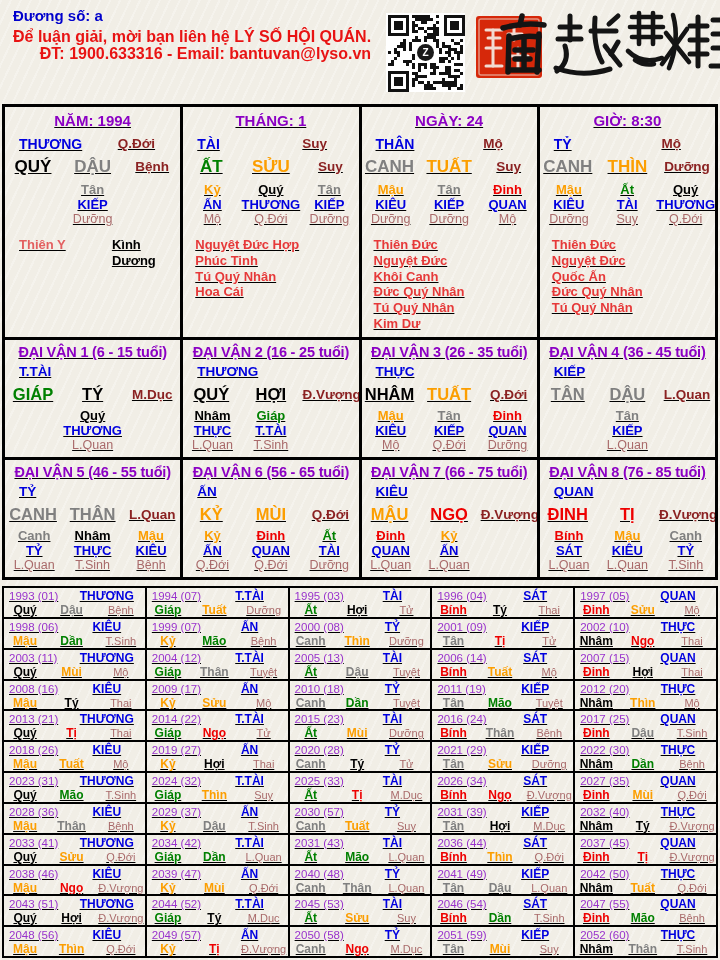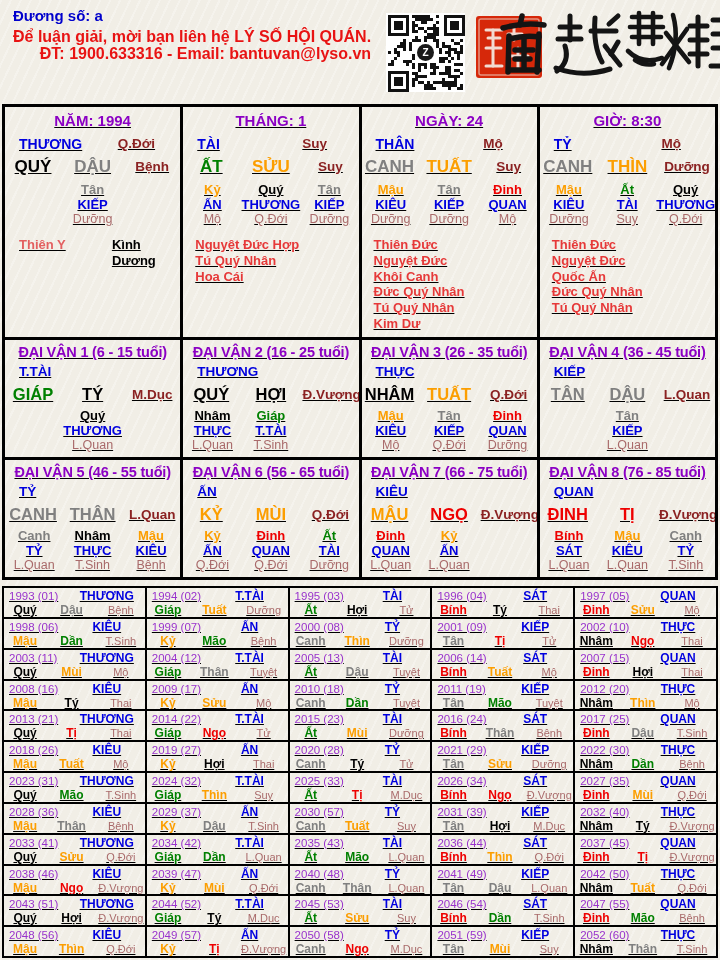--- a/index.html
+++ b/index.html
@@ -385,20 +385,21 @@
     <div class="hstg">Q.Đới</div>
   </div>
         <div class="hcol" style="grid-column-start: 3;">
     <div class="hstem" style="color: rgb(128, 128, 128);">Tân</div>
     <div class="hstar">KIẾP</div>
     <div class="hstg">Dưỡng</div>
   </div>
       </div>
     <div class="p-notes">
         <div class="nline" style="color: rgb(230, 57, 57);">Nguyệt Đức Hợp</div>
+        <div class="nline" style="color: rgb(230, 57, 57);">Phúc Tinh</div>
         <div class="nline" style="color: rgb(230, 57, 57);">Tú Quý Nhân</div>
         <div class="nline" style="color: rgb(230, 57, 57);">Hoa Cái</div>
       </div>
   </div>
     <div class="cell">
     <div class="p-title">NGÀY: 24</div>
     <div class="p-r1">
       <span class="star">THÂN</span>
       <span class="stg">Mộ</span>
     </div>
@@ -659,21 +660,21 @@
       <span class="ystar">THƯƠNG</span>
     </div>
     <div class="yl2">
       <span class="ystem" style="color: rgb(0, 0, 0);">Quý</span>
       <span class="ybranch" style="color: rgb(128, 128, 128);">Dậu</span>
       <span class="ystage">Bệnh</span>
     </div>
   </div>
     <div class="cell ycell">
     <div class="yl1">
-      <span class="yr">1994 (02)</span>
+      <span class="yr">1994 (07)</span>
       <span class="ystar">T.TÀI</span>
     </div>
     <div class="yl2">
       <span class="ystem" style="color: rgb(0, 128, 0);">Giáp</span>
       <span class="ybranch" style="color: rgb(252, 158, 0);">Tuất</span>
       <span class="ystage">Dưỡng</span>
     </div>
   </div>
     <div class="cell ycell">
     <div class="yl1">
@@ -1110,21 +1111,21 @@
       <span class="ystar">T.TÀI</span>
     </div>
     <div class="yl2">
       <span class="ystem" style="color: rgb(0, 128, 0);">Giáp</span>
       <span class="ybranch" style="color: rgb(0, 128, 0);">Dần</span>
       <span class="ystage">L.Quan</span>
     </div>
   </div>
     <div class="cell ycell">
     <div class="yl1">
-      <span class="yr">2035 (43)</span>
+      <span class="yr">2031 (43)</span>
       <span class="ystar">TÀI</span>
     </div>
     <div class="yl2">
       <span class="ystem" style="color: rgb(0, 128, 0);">Ất</span>
       <span class="ybranch" style="color: rgb(0, 128, 0);">Mão</span>
       <span class="ystage">L.Quan</span>
     </div>
   </div>
     <div class="cell ycell">
     <div class="yl1">

